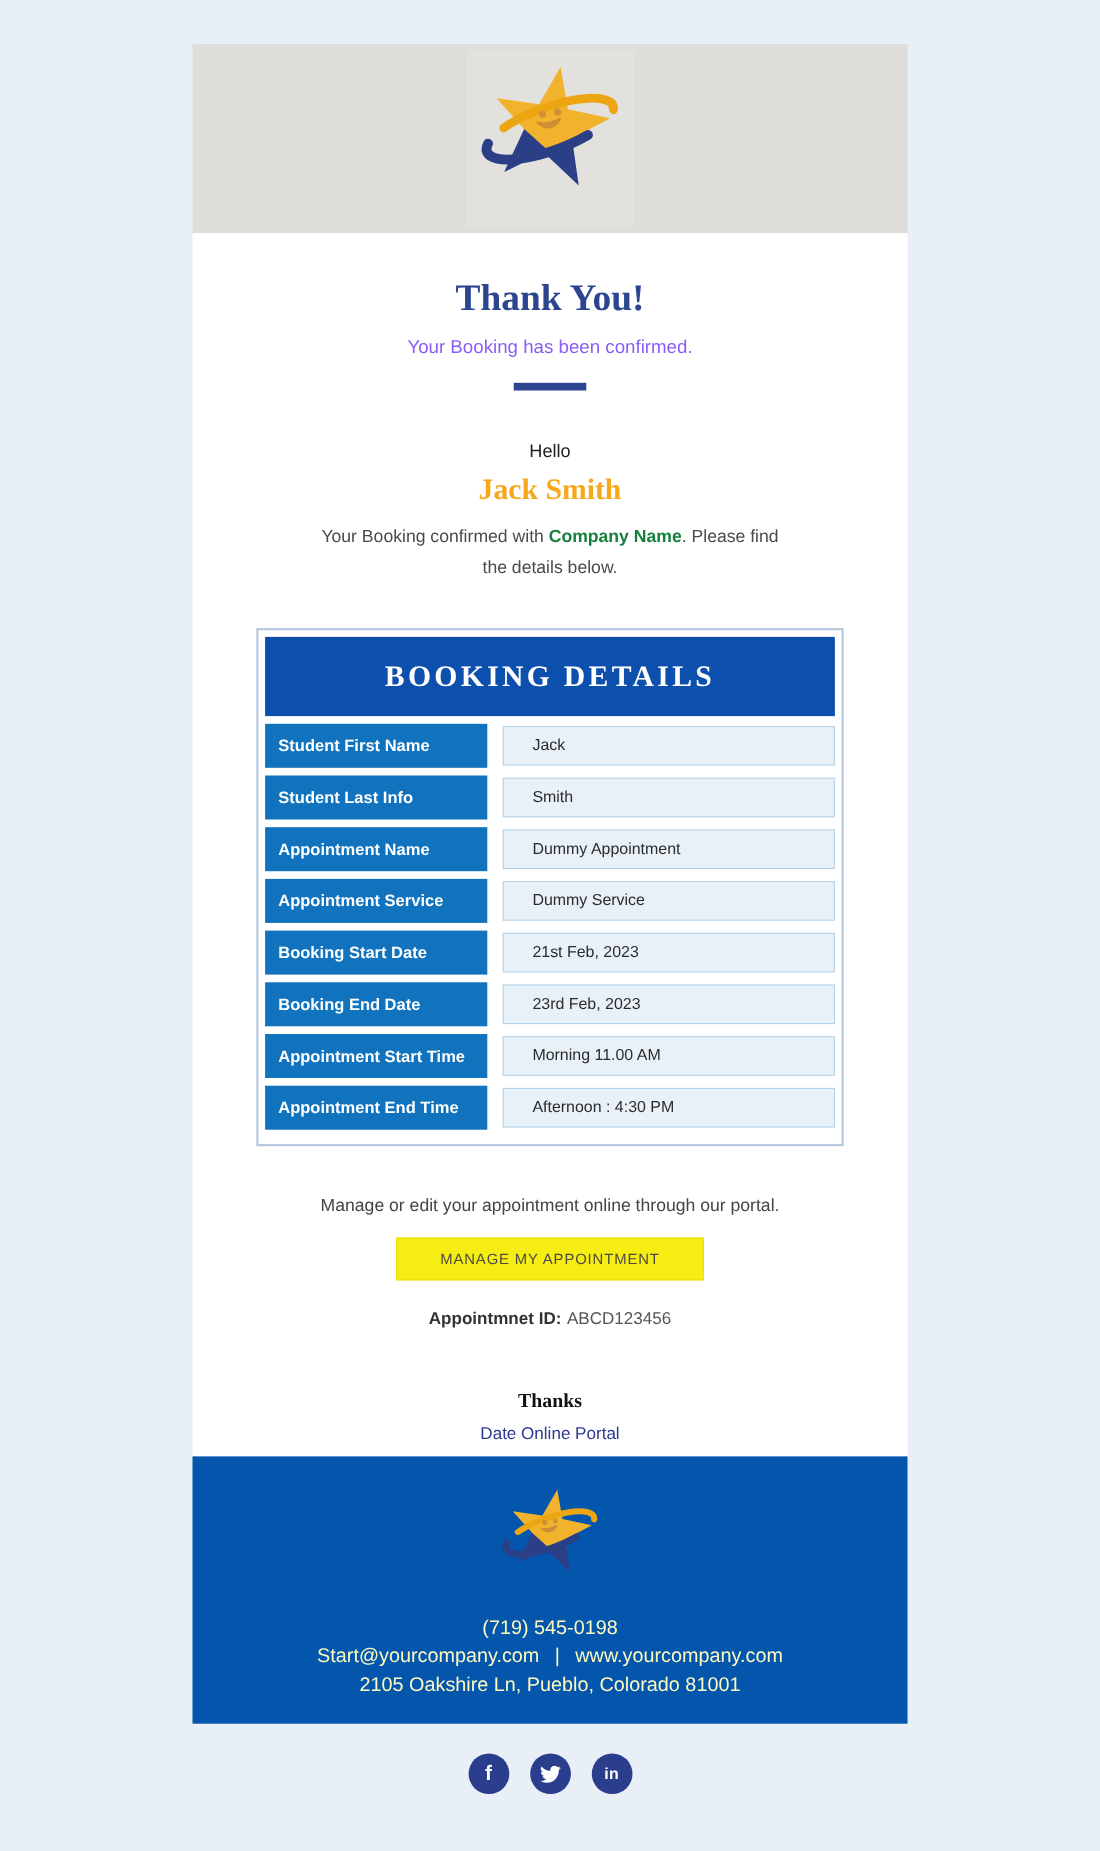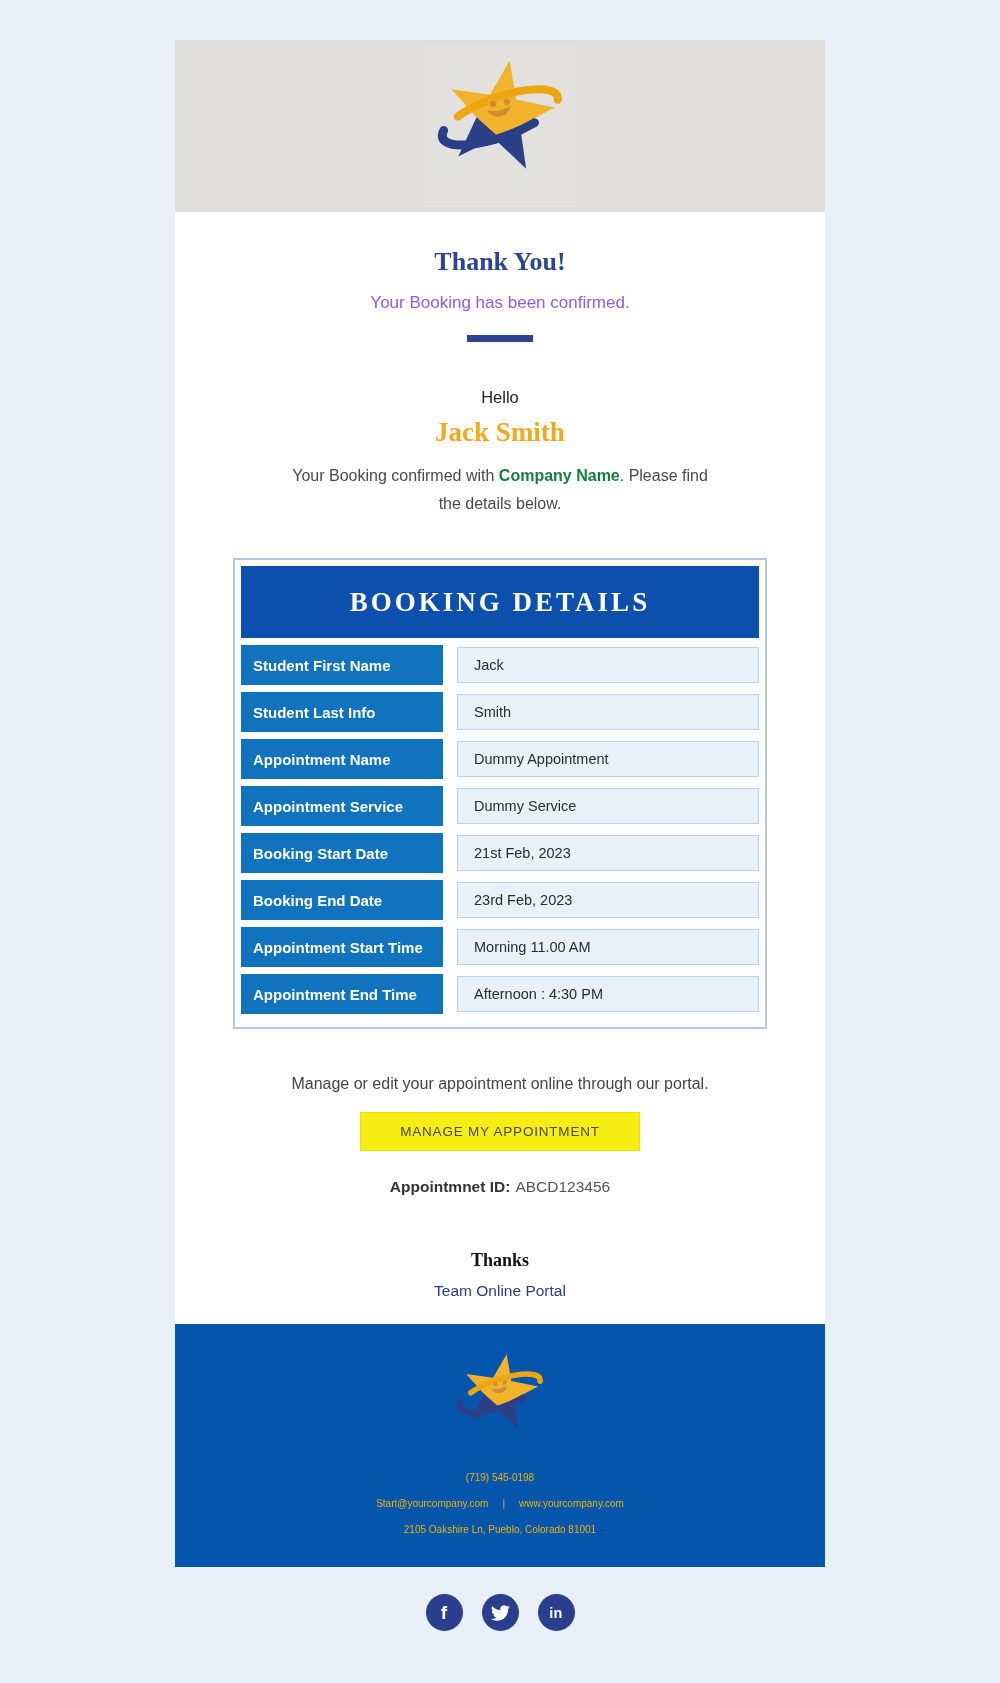--- a/index.html
+++ b/index.html
@@ -8,51 +8,51 @@
   .email{width:650px;margin:0 auto;}
 
   
   .hero-header{height:172px;background:#dfddda;display:flex;align-items:center;justify-content:center;}
   .logo-tile{width:152px;height:162px;background:#e3e1de;display:flex;align-items:center;justify-content:center;}
   .logo-lg{width:138px;height:148px;}
   .logo-sm{width:96px;height:103px;}
 
   
   .body{background:#ffffff;height:1112px;box-sizing:border-box;text-align:center;padding-top:26px;}
-  .thankyou{margin:2px;font-family:"Liberation Serif",serif;font-weight:bold;font-size:26px;line-height:44px;color:#2b4590;}
+  .thankyou{margin:12px;font-family:"Liberation Serif",serif;font-weight:bold;font-size:34px;line-height:44px;color:#2b4590;}
   .subtitle{margin-top:9px;font-size:17px;color:#8b5cf6;}
   .divider{width:66px;height:7px;background:#2b4590;margin:22px auto 0;}
   .hello{margin-top:46px;font-size:16.5px;color:#222;}
   .name{margin-top:10px;font-family:"Liberation Serif",serif;font-weight:bold;font-size:27px;color:#f5a81c;}
   .para{margin-top:14px;font-size:16px;line-height:28px;color:#4a4a4a;width:440px;margin-left:auto;margin-right:auto;}
   .para b{color:#15803d;}
 
   
   .bk-box{margin:40px auto 0;width:534px;box-sizing:border-box;border:2px solid #b6c8dd;background:#fff;padding:6px 6px 13px;}
   .bk-header{height:72px;background:#0d4fad;color:#ffffff;display:flex;align-items:center;justify-content:center;
              font-family:"Liberation Serif",serif;font-weight:bold;font-size:27px;letter-spacing:3px;margin-bottom:6px;}
   .bk-row{display:flex;gap:14px;margin-top:7px;height:40px;align-items:center;}
   .bk-label{width:202px;height:40px;box-sizing:border-box;background:#1173bd;color:#ffffff;font-weight:bold;font-size:15px;
             display:flex;align-items:center;padding-left:12px;text-align:left;}
   .bk-value{flex:1;height:36px;box-sizing:border-box;background:#e9f1f8;border:1px solid #b5d3e8;color:#2b2b2b;font-size:14.5px;
-            display:flex;align-items:center;padding-left:16px;text-align:right;}
+            display:flex;align-items:center;padding-left:26px;text-align:right;}
 
   
   .manage-note{margin-top:46px;font-size:16px;color:#444;}
   .manage-btn{margin:19px auto 0;width:280px;height:39px;background:#f6ed13;border:1px solid #e8df11;box-sizing:border-box;
               display:flex;align-items:center;justify-content:center;font-size:13.5px;letter-spacing:0.8px;color:#4a4a42;cursor:pointer;}
   .appt-id{margin-top:27px;font-size:15.5px;color:#555;}
   .appt-id b{color:#333;}
   .appt-id .idval{margin-left:5px;}
   .thanks{margin-top:54px;font-family:"Liberation Serif",serif;font-weight:bold;font-size:18px;color:#111;}
   .team{margin-top:11px;font-size:15.5px;color:#2b3990;cursor:pointer;}
 
   
   .footer{height:243px;background:#0356ab;text-align:center;box-sizing:border-box;padding-top:24px;color:#fff;}
-  .footer-lines{margin-top:10px;font-size:10px;line-height:26px;color:#eab308;}
+  .footer-lines{margin-top:10px;font-size:18px;line-height:26px;color:#fef9c3;}
   .footer-sep{margin:0 14px;}
 
   
   .social{display:flex;justify-content:center;gap:19px;margin-top:27px;}
   .soc{width:37px;height:37px;border-radius:50%;background:#2b3d8d;color:#fff;display:flex;align-items:center;justify-content:center;cursor:pointer;}
   .soc-f{font-weight:bold;font-size:19px;font-family:"Liberation Sans",sans-serif;}
   .soc-in{font-weight:bold;font-size:14.5px;letter-spacing:0.3px;}
 </style>
 </head>
 <body>
@@ -127,21 +127,21 @@
           <div class="bk-label">Appointment  End Time</div>
           <div class="bk-value">Afternoon : 4:30 PM</div>
         </div>
       </div>
 
       <div class="manage-note">Manage or edit your appointment online through our portal.</div>
       <div class="manage-btn">MANAGE MY APPOINTMENT</div>
       <div class="appt-id"><b>Appointmnet ID:</b><span class="idval">ABCD123456</span></div>
 
       <div class="thanks">Thanks</div>
-      <div class="team">Team Online Portal</div>
+      <div class="team">Date Online Portal</div>
     </div>
 
     <div class="footer">
       <svg class="logo-sm">
           <use href="#star-logo"></use>
         </svg>
       <div class="footer-lines">
         <div>(719) 545-0198</div>
         <div><span>Start@yourcompany.com</span><span class="footer-sep">|</span><span>www.yourcompany.com</span></div>
         <div>2105 Oakshire Ln, Pueblo, Colorado 81001</div>

